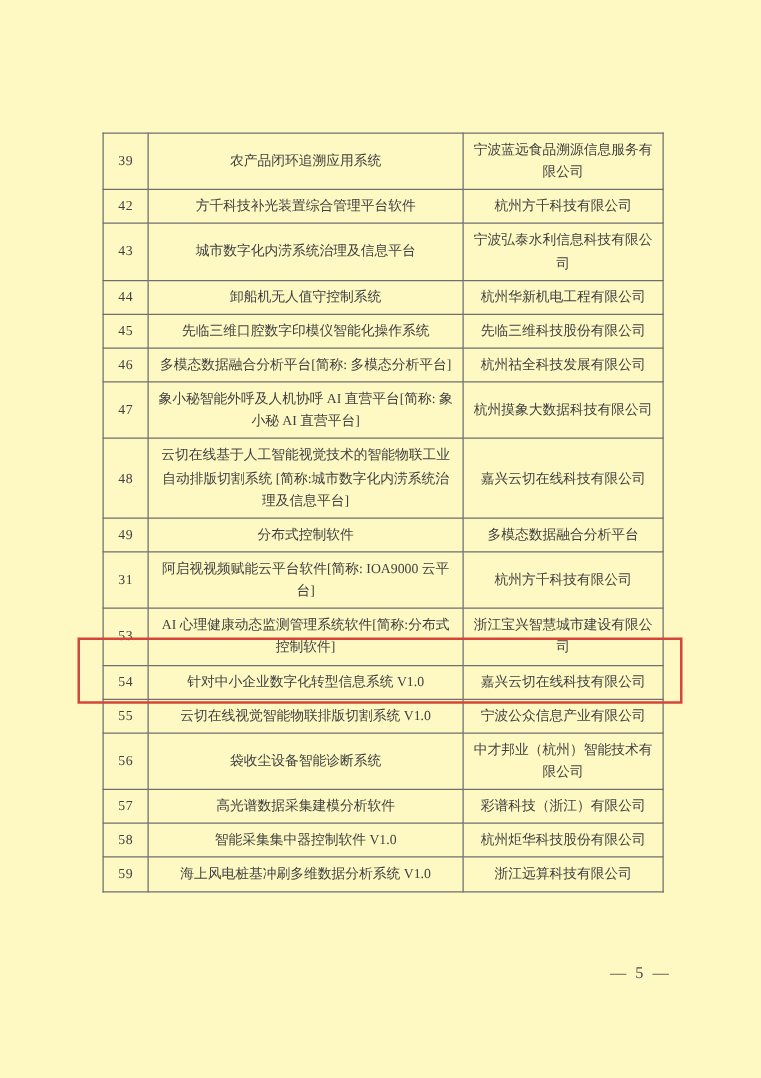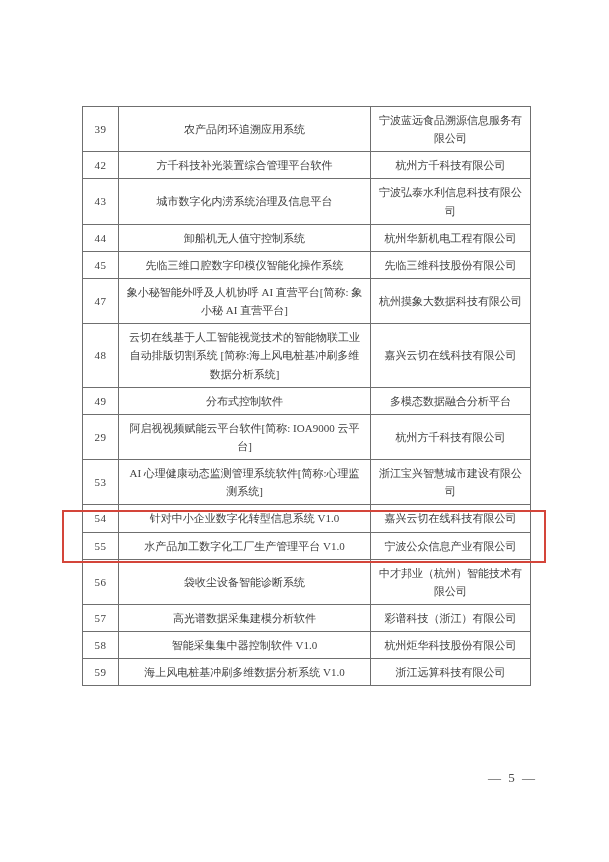--- a/index.html
+++ b/index.html
@@ -4,21 +4,21 @@
 <style>
   * { margin: 0; padding: 0; box-sizing: border-box; }
   html, body { background: #e8e8e8; }
   body { font-family: "Liberation Serif", "DejaVu Serif", serif; }
 
   .page {
     position: relative;
     width: 609px;
     height: 862px;
     margin: 0 auto;
-    background: #ffffff;
+    background: #fef9c3;
     color: #3b3b3b;
     overflow: hidden;
   }
 
   .doc-table {
     position: absolute;
     left: 82px;
     top: 106px;
     width: 448px;
     border-collapse: collapse;
@@ -83,52 +83,57 @@
           <td class="num-cell">44</td>
           <td>卸船机无人值守控制系统</td>
           <td>杭州华新机电工程有限公司</td>
         </tr>
         <tr>
           <td class="num-cell">45</td>
           <td>先临三维口腔数字印模仪智能化操作系统</td>
           <td>先临三维科技股份有限公司</td>
         </tr>
         <tr>
+          <td class="num-cell">46</td>
+          <td>多模态数据融合分析平台[简称: 多模态分析平台]</td>
+          <td>杭州祜全科技发展有限公司</td>
+        </tr>
+        <tr>
           <td class="num-cell">47</td>
           <td>象小秘智能外呼及人机协呼 AI 直营平台[简称: 象小秘 AI 直营平台]</td>
           <td>杭州摸象大数据科技有限公司</td>
         </tr>
         <tr>
           <td class="num-cell">48</td>
-          <td>云切在线基于人工智能视觉技术的智能物联工业自动排版切割系统 [简称:海上风电桩基冲刷多维数据分析系统]</td>
+          <td>云切在线基于人工智能视觉技术的智能物联工业自动排版切割系统 [简称:城市数字化内涝系统治理及信息平台]</td>
           <td>嘉兴云切在线科技有限公司</td>
         </tr>
         <tr>
           <td class="num-cell">49</td>
           <td>分布式控制软件</td>
           <td>多模态数据融合分析平台</td>
         </tr>
         <tr>
-          <td class="num-cell">29</td>
+          <td class="num-cell">31</td>
           <td>阿启视视频赋能云平台软件[简称: IOA9000 云平台]</td>
           <td>杭州方千科技有限公司</td>
         </tr>
         <tr>
           <td class="num-cell">53</td>
-          <td>AI 心理健康动态监测管理系统软件[简称:心理监测系统]</td>
+          <td>AI 心理健康动态监测管理系统软件[简称:分布式控制软件]</td>
           <td>浙江宝兴智慧城市建设有限公司</td>
         </tr>
         <tr>
           <td class="num-cell">54</td>
           <td>针对中小企业数字化转型信息系统 V1.0</td>
           <td>嘉兴云切在线科技有限公司</td>
         </tr>
         <tr>
           <td class="num-cell">55</td>
-          <td>水产品加工数字化工厂生产管理平台 V1.0</td>
+          <td>云切在线视觉智能物联排版切割系统 V1.0</td>
           <td>宁波公众信息产业有限公司</td>
         </tr>
         <tr>
           <td class="num-cell">56</td>
           <td>袋收尘设备智能诊断系统</td>
           <td>中才邦业（杭州）智能技术有限公司</td>
         </tr>
         <tr>
           <td class="num-cell">57</td>
           <td>高光谱数据采集建模分析软件</td>

